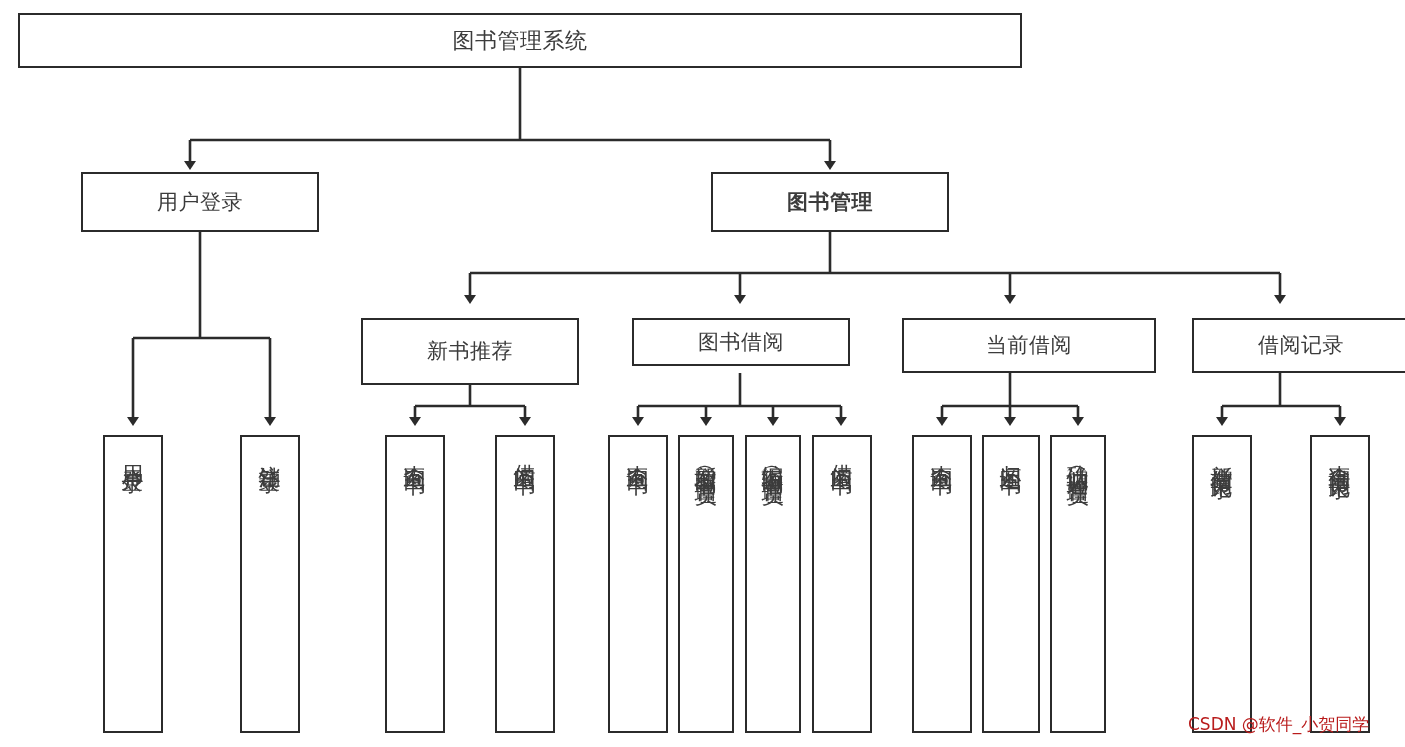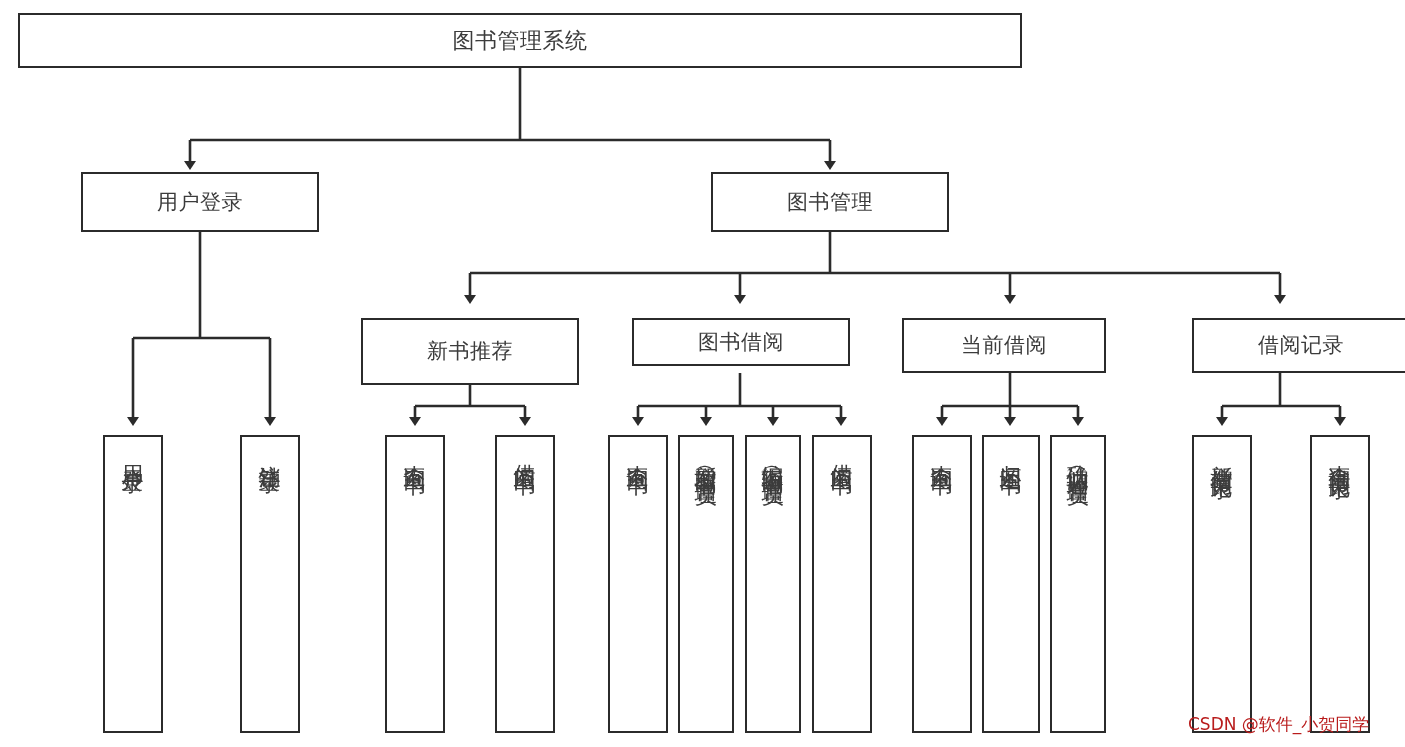--- a/index.html
+++ b/index.html
@@ -136,33 +136,33 @@
   </svg>
 
   <div class="node horiz root" style="left:18px; top:13px; width:1004px; height:55px;">
     <span class="label">图书管理系统</span>
   </div>
 
   <div class="node horiz" style="left:81px; top:172px; width:238px; height:60px;">
     <span class="label">用户登录</span>
   </div>
 
-  <div class="node horiz" style="left:711px; top:172px; width:238px; height:60px;">
+  <div class="node horiz" style="left:711px; top:172px; width:238px; height:60px;font-weight:bold;">
     <span class="label">图书管理</span>
   </div>
 
   <div class="node horiz" style="left:361px; top:318px; width:218px; height:67px;">
     <span class="label">新书推荐</span>
   </div>
 
   <div class="node horiz" style="left:632px; top:318px; width:218px; height:48px;">
     <span class="label">图书借阅</span>
   </div>
 
-  <div class="node horiz" style="left:902px; top:318px; width:204px; height:55px;">
+  <div class="node horiz" style="left:902px; top:318px; width:254px; height:55px;">
     <span class="label">当前借阅</span>
   </div>
 
   <div class="node horiz" style="left:1172px; top:318px; width:218px; height:55px;margin-left:20px;">
     <span class="label">借阅记录</span>
   </div>
 
   <div class="node vert" style="left:103px; top:435px; width:60px; height:298px;">
     <span class="label">用户登录</span>
   </div>

